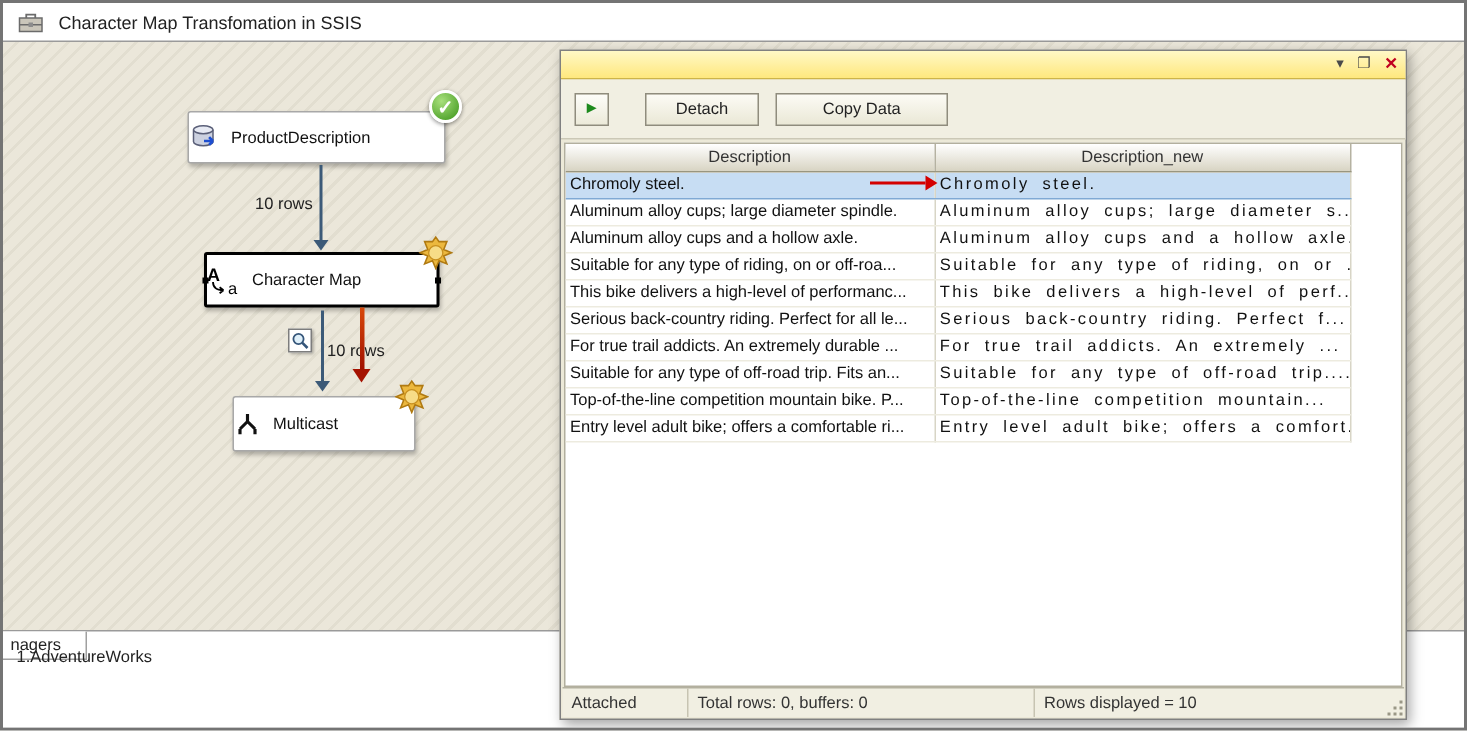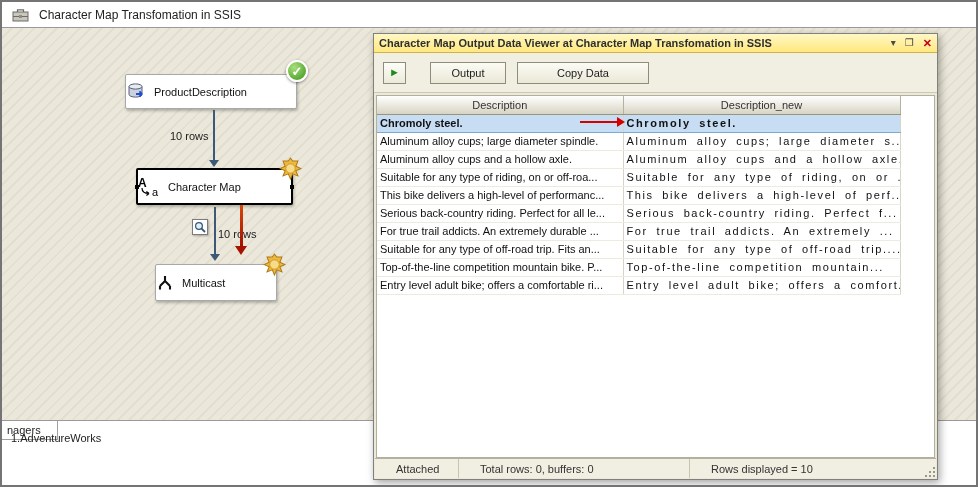--- a/index.html
+++ b/index.html
@@ -43,36 +43,36 @@
   .v-title { font-size:11px; font-weight:bold; color:#2f2f2f; white-space:nowrap; overflow:hidden; }
   .v-buttons { margin-left:auto; display:flex; align-items:center; gap:9px; }
   .v-buttons span { font-size:10px; color:#4a4a4a; cursor:default; line-height:1; }
   .v-buttons .close { color:#c00020; font-weight:bold; font-size:11px; }
 
   .v-toolbar { position:absolute; left:0; top:19px; right:0; height:40px; background:#f1efe2; border-bottom:1px solid #cbc8b6; display:flex; align-items:center; padding-left:9px; }
   .play-btn { width:23px; height:22px; background:linear-gradient(#fdfdf9,#ecead9); border:1px solid #8f8c7d; display:flex; align-items:center; justify-content:center; margin-right:24px; }
   .play-btn span { color:#1d8a1d; font-size:11px; line-height:1; }
   .vbtn { height:22px; background:linear-gradient(#fcfbf5,#eae8d6); border:1px solid #8f8c7d; font-size:11px; color:#222; display:flex; align-items:center; justify-content:center; font-family:"Liberation Sans",sans-serif; }
   .btn-detach { width:76px; margin-right:11px; }
-  .btn-copy { width:132px; }
+  .btn-copy { width:115px; }
 
   .grid-wrap { position:absolute; left:2px; right:2px; top:61px; bottom:21px; background:#fff; border:1px solid #b2af9e; overflow:hidden; }
   table.grid { border-collapse:collapse; table-layout:fixed; width:523px; }
   table.grid th { height:18px; background:linear-gradient(#ffffff,#d8d4c3); border-right:1px solid #b5b2a1; border-bottom:1px solid #98957f; font-size:11px; font-weight:normal; color:#333; text-align:center; padding:0 2px; overflow:hidden; white-space:nowrap; }
   table.grid td { height:18px; font-size:11px; color:#111; padding:0 1px 0 3px; border-right:1px solid #d8d5c6; border-bottom:1px solid #edebdf; white-space:nowrap; overflow:hidden; }
   table.grid col.c1 { width:246px; }
   table.grid col.c2 { width:277px; }
   td.fw { letter-spacing:1.6px; word-spacing:4px; }
-  tr.selected td { background:#c7ddf3; border-top:1px solid #7fa9d4; border-bottom:1px solid #7fa9d4;font-weight:bold; }
+  tr.selected td { background:#c7ddf3; border-top:1px solid #7fa9d4; border-bottom:1px solid #7fa9d4; }
 
   .red-harrow { position:absolute; left:206px; top:87px; width:37px; height:2px; background:#d40000; z-index:5; }
   .red-harrow-head { position:absolute; left:243px; top:83px; width:0; height:0; border-top:5px solid transparent; border-bottom:5px solid transparent; border-left:8px solid #d40000; z-index:5; }
 
   .v-status { position:absolute; left:1px; right:1px; bottom:1px; height:20px; background:#f1efe2; border-top:1px solid #b4b1a0; display:flex; font-size:11px; color:#333; }
-  .v-status .pane { display:flex; align-items:center; padding-left:21px; border-right:1px solid #c7c4b2;text-align:right; }
+  .v-status .pane { display:flex; align-items:center; padding-left:6px; border-right:1px solid #c7c4b2;text-align:right; }
   .p-attached { width:84px; }
   .p-totals { width:231px; }
   .p-displayed { flex:1; border-right:none !important; }
   .grip { position:absolute; right:1px; bottom:1px; width:12px; height:12px; }
   .grip::before { content:""; position:absolute; right:1px; bottom:1px; width:2px; height:2px; background:#9a9786;
     box-shadow:-4px 0 0 #9a9786, 0 -4px 0 #9a9786, -8px 0 0 #9a9786, -4px -4px 0 #9a9786, 0 -8px 0 #9a9786; }
 </style>
 </head>
 <body>
 
@@ -145,33 +145,32 @@
     <circle cx="11" cy="11" r="4.5" fill="#f7dc87" stroke="#c89020" stroke-width="0.8"></circle>
   </svg>
 
   <div class="bottom-panel">
     <div class="managers-tab">nagers</div>
     <div class="connection-item">1.AdventureWorks</div>
   </div>
 
   <div class="viewer">
     <div class="v-titlebar">
-      <span class="v-title">Character Map Output Data Viewer at Character Map Transfomation in SSIS</span>
       <span class="v-buttons">
         <span>▾</span>
         <span>❐</span>
         <span class="close">✕</span>
       </span>
     </div>
 
     <div class="v-toolbar">
       <div class="play-btn">
         <span>►</span>
       </div>
-      <button class="vbtn btn-detach">Output</button>
+      <button class="vbtn btn-detach">Detach</button>
       <button class="vbtn btn-copy">Copy Data</button>
     </div>
 
     <div class="grid-wrap">
       <table class="grid">
         <colgroup>
             <col class="c1">
             <col class="c2">
           </colgroup>
         <thead>

